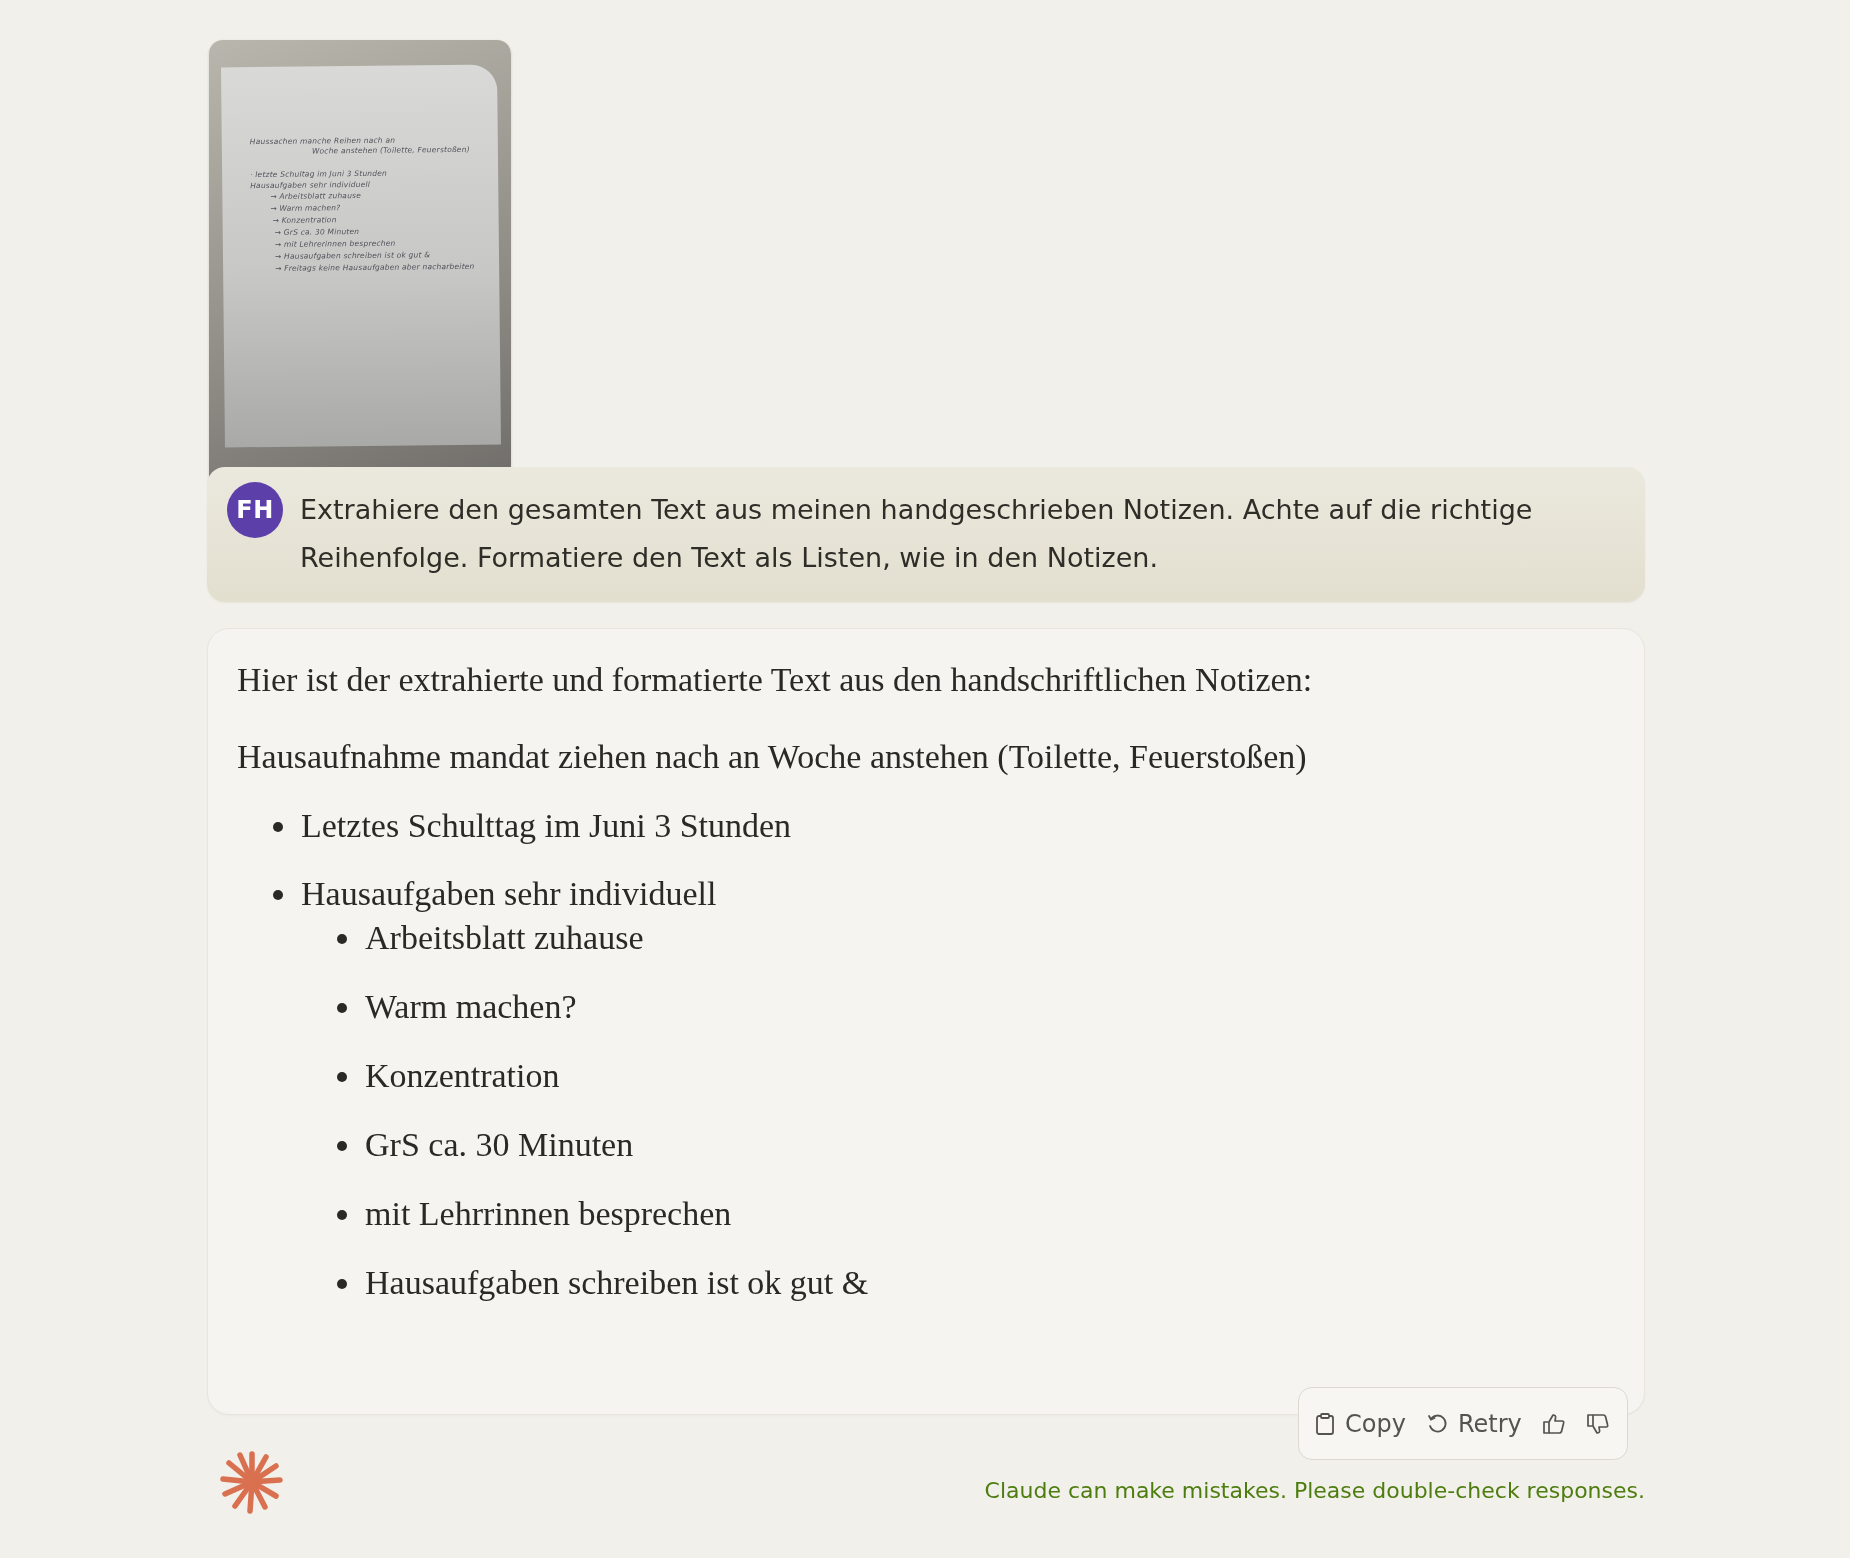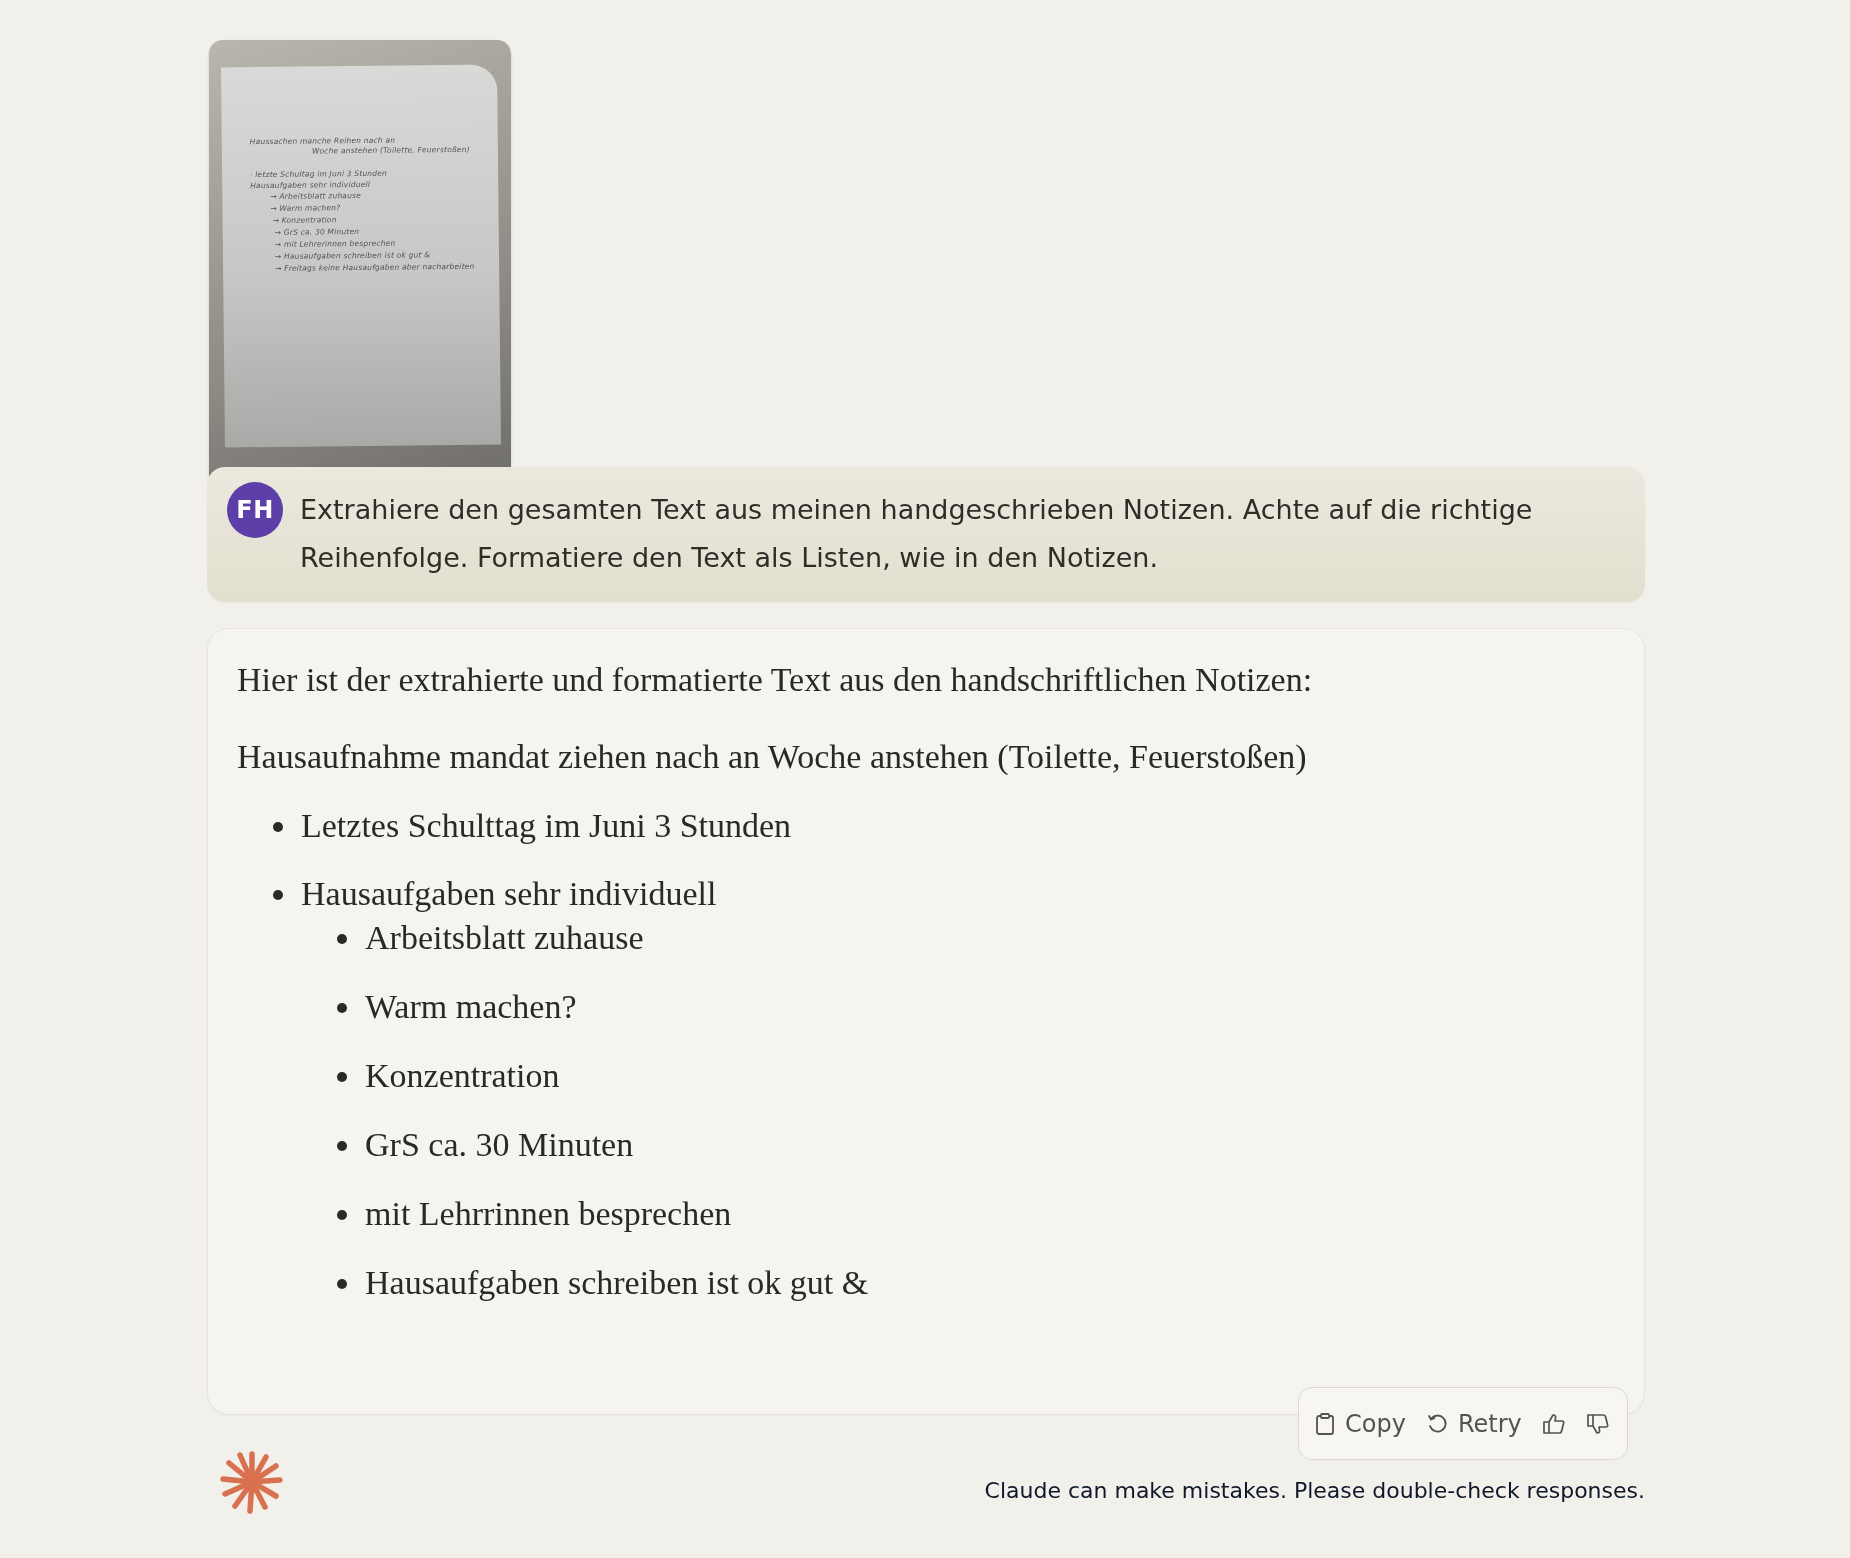--- a/index.html
+++ b/index.html
@@ -73,21 +73,21 @@
     position:absolute; left:1298px; top:1387px; width:330px; height:73px;
     border-radius:14px; background:#f7f6f3; border:1px solid #dcd9d1;
     display:flex; align-items:center; padding-left:16px; box-sizing:border-box;
     font-family:"DejaVu Sans", sans-serif; font-size:24px; color:#55534d;
   }
   .action-bar .btn { display:flex; align-items:center; cursor:pointer; }
   .action-bar .btn svg { display:block; }
   .logo { position:absolute; left:218px; top:1448px; width:68px; height:68px; }
   .disclaimer {
     position:absolute; right:205px; top:1478px;
-    font-family:"DejaVu Sans", sans-serif; font-size:22px; color:#0f172a;
+    font-family:"DejaVu Sans", sans-serif; font-size:22px; color:#4d7c0f;
     white-space:nowrap;
   }
 </style>
 </head>
 <body>
 
 <div class="thumb">
   <div class="paper">
     <div class="hw" style="top:70px;">Haussachen manche Reihen nach an</div>
     <div class="hw" style="top:80px;left:90px;">Woche anstehen (Toilette, Feuerstoßen)</div>

